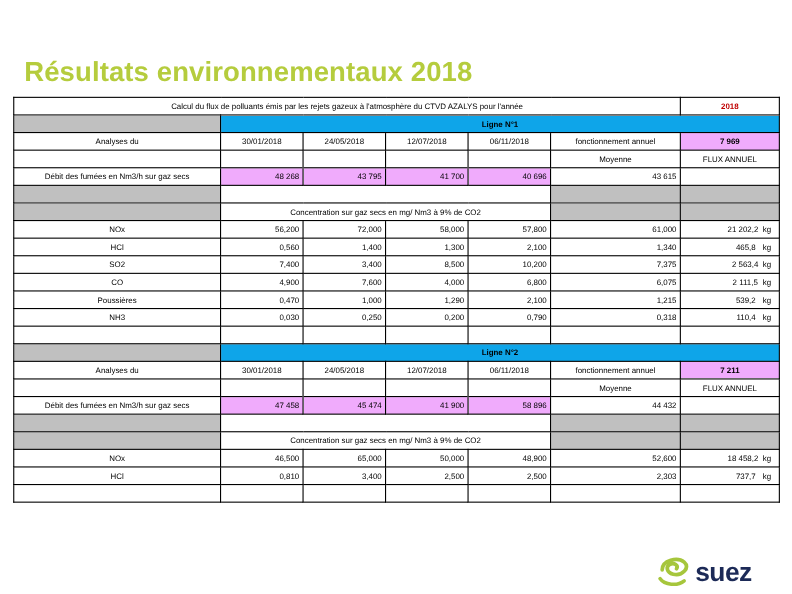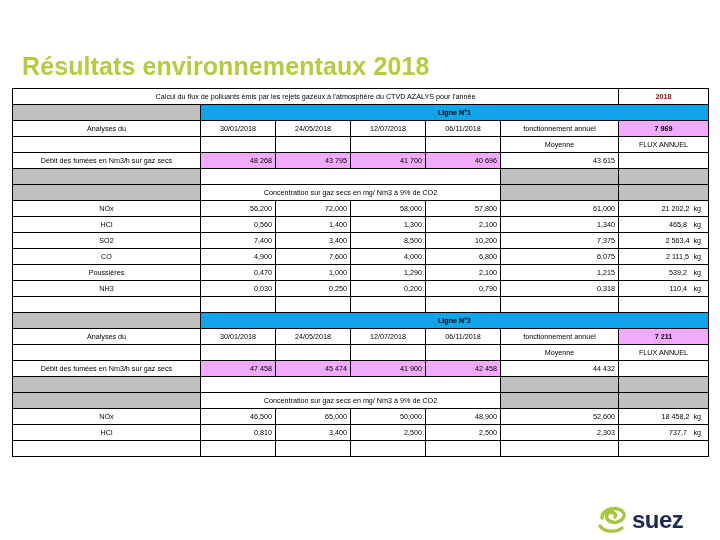--- a/index.html
+++ b/index.html
@@ -292,21 +292,21 @@
         <td class="c-white" style="border-top:none;border-bottom:none"></td>
         <td class="t-center c-white">Moyenne</td>
         <td class="t-center c-white">FLUX ANNUEL</td>
       </tr>
 
       <tr>
         <td class="t-center c-white">Débit des fumées en Nm3/h sur gaz secs</td>
         <td class="t-right c-cyan">47 458</td>
         <td class="t-right c-cyan">45 474</td>
         <td class="t-right c-cyan">41 900</td>
-        <td class="t-right c-cyan">42 458</td>
+        <td class="t-right c-cyan">58 896</td>
         <td class="t-right c-white">44 432</td>
         <td class="t-right c-white"></td>
       </tr>
 
       <tr class="blank-row">
         <td class="c-gray"></td>
         <td colspan="4" class="c-white"></td>
         <td class="c-gray"></td>
         <td class="c-gray"></td>
       </tr>

